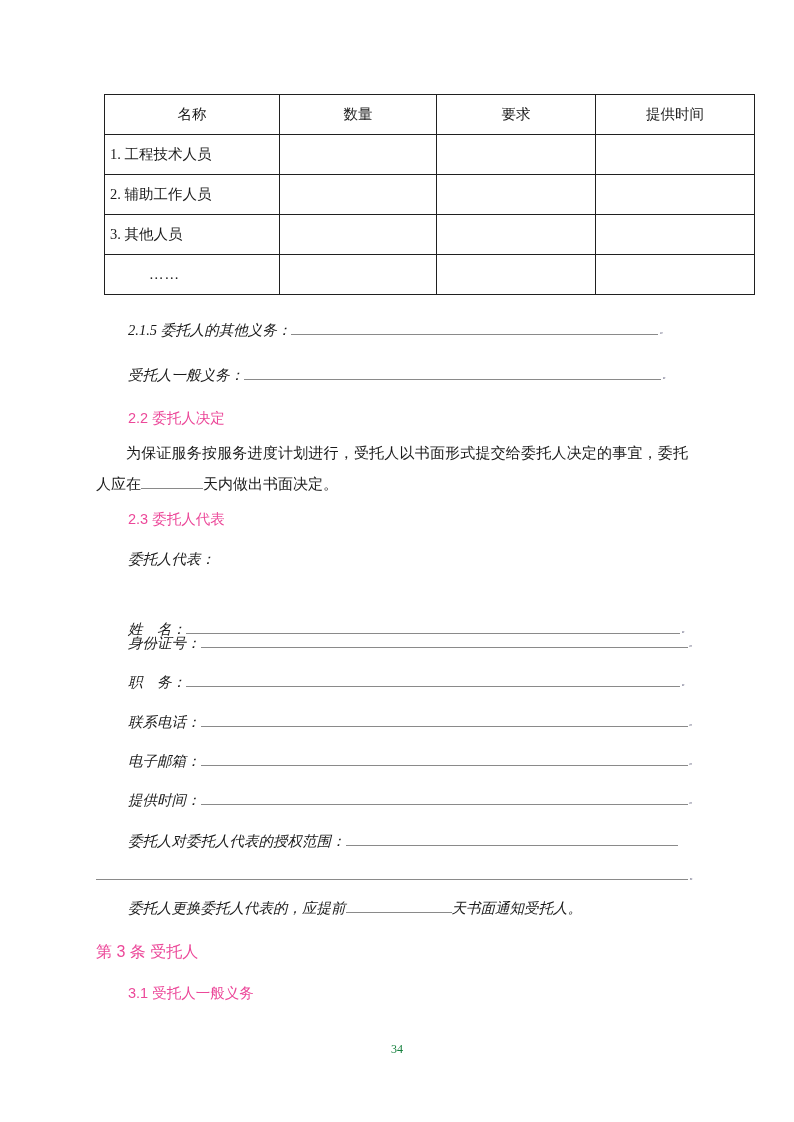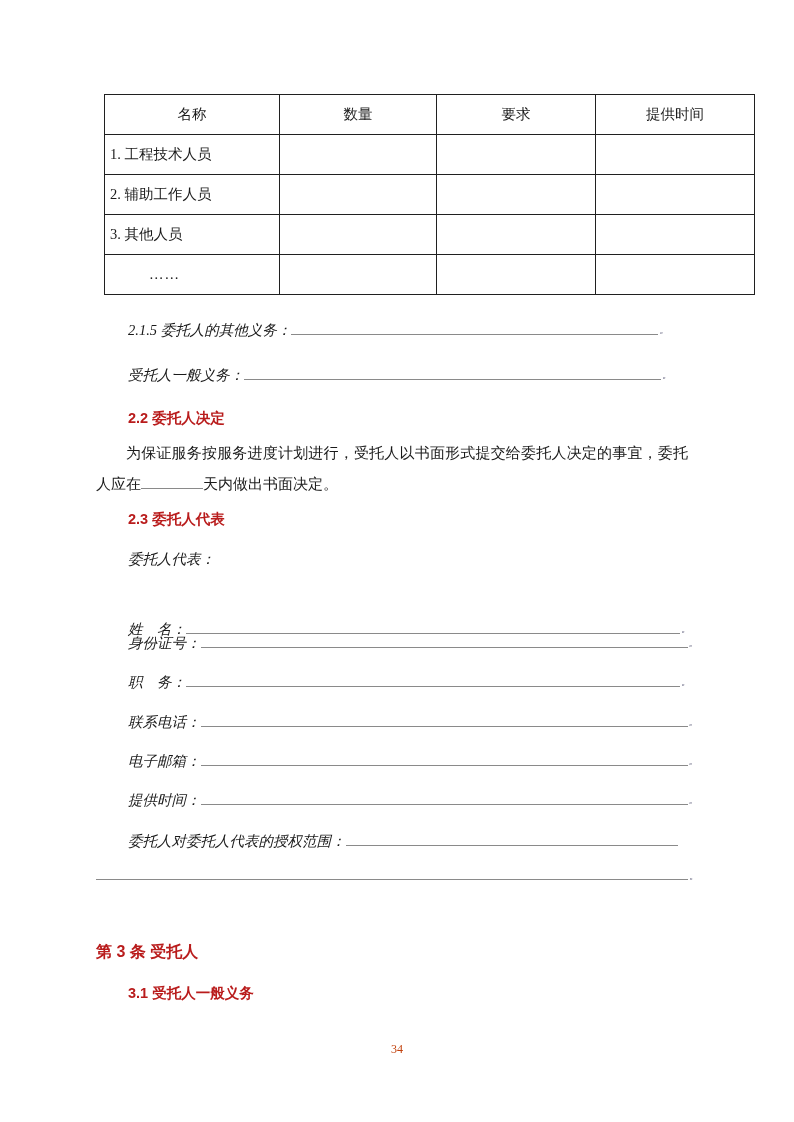--- a/index.html
+++ b/index.html
@@ -66,25 +66,25 @@
     font-size: 14.5px;
     line-height: 1;
     white-space: nowrap;
     font-style: italic;
   }
   .indent { left: 128px; }
 
   .heading {
     position: absolute;
     font-family: "Liberation Sans", "DejaVu Sans", sans-serif;
-    font-weight: bold;
+    font-weight: normal;
     font-size: 14.5px;
     line-height: 1;
     white-space: nowrap;
-    color: #b91c1c;
+    color: #ec4899;
   }
 
   
   .rule {
     display: inline-block;
     border-bottom: 1px solid #8a8a8a;
     vertical-align: baseline;
     height: 0.95em;
   }
   .period {
@@ -121,21 +121,21 @@
     font-size: 10px;
     color: #4a4a6a;
   }
 
   .page-number {
     position: absolute;
     left: 0;
     width: 794px;
     text-align: center;
     font-size: 12px;
-    color: #c2410c;
+    color: #15803d;
   }
 </style>
 </head>
 <body>
 
 <div class="page">
 
   <div class="tbl-wrap">
     <table class="roster">
       <thead>
@@ -217,20 +217,23 @@
     <span class="label-pad">提供时间：</span><span class="rule" style="width:487px;"></span><span class="period">。</span>
   </div>
 
   <div class="body-line indent" style="top:831px;">
     <span>委托人对委托人代表的授权范围：</span><span class="rule" style="width:332px;"></span>
   </div>
 
   <div class="long-rule" style="top:879px;"></div>
   <div class="long-rule-period" style="left:689px; top:869px;">。</div>
 
+  <div class="body-line indent" style="top:898px;">
+    <span>委托人更换委托人代表的，应提前</span><span class="rule" style="width:106px;"></span><span>天书面通知受托人。</span>
+  </div>
 
   <div class="heading" style="left:96px; top:944px; font-size:16px;">第 3 条  受托人</div>
 
   <div class="heading" style="left:128px; top:986px;">3.1 受托人一般义务</div>
 
   <div class="page-number" style="top:1042px;">34</div>
 
 </div>
 
 </body></html>

